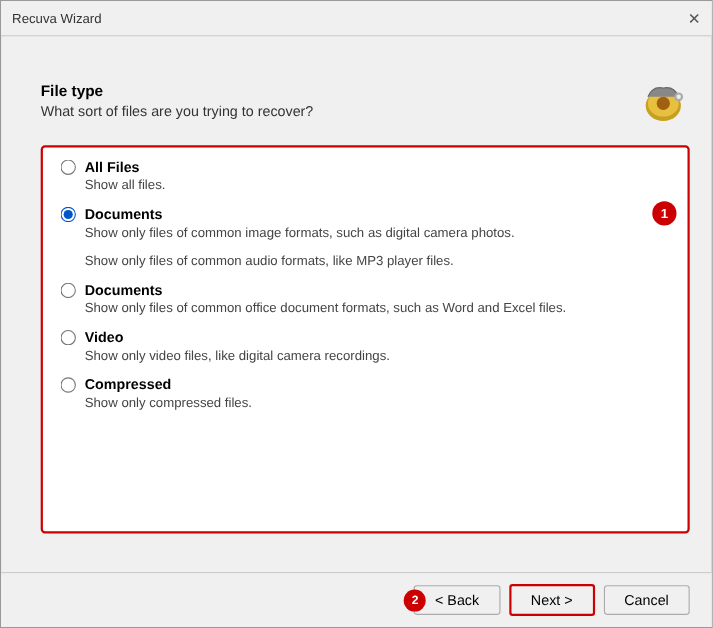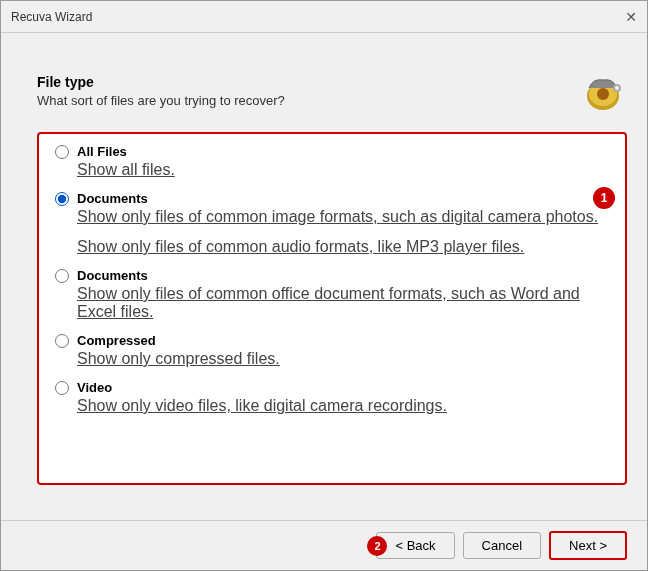--- a/index.html
+++ b/index.html
@@ -113,25 +113,24 @@
       accent-color: #0055cc;
       cursor: pointer;
       flex-shrink: 0;
     }
     .option-name {
       font-size: 13px;
       font-weight: bold;
       color: #000;
     }
     .option-desc {
-      font-size: 16px;
+      font-size: 12px;
       color: #444;
       margin-left: 22px;
       margin-top: 2px;
-      text-decoration: underline;
     }
     .footer {
       padding: 10px 20px;
       display: flex;
       justify-content: flex-end;
       align-items: center;
       gap: 8px;
       border-top: 1px solid #ccc;
       background: #f0f0f0;
     }
@@ -217,38 +216,38 @@
       <div class="radio-option">
         <div class="radio-label-row">
           <input type="radio" class="radio-input" name="filetype" id="opt-documents" style="">
           <label class="option-name" for="opt-documents">Documents</label>
         </div>
         <div class="option-desc">Show only files of common office document formats, such as Word and Excel files.</div>
       </div>
 
       <div class="radio-option">
         <div class="radio-label-row">
+          <input type="radio" class="radio-input" name="filetype" id="opt-video" style="">
+          <label class="option-name" for="opt-video">Video</label>
+        </div>
+        <div class="option-desc">Show only video files, like digital camera recordings.</div>
+      </div>
+
+      <div class="radio-option">
+        <div class="radio-label-row">
           <input type="radio" class="radio-input" name="filetype" id="opt-compressed" style="">
           <label class="option-name" for="opt-compressed">Compressed</label>
         </div>
         <div class="option-desc">Show only compressed files.</div>
-      </div>
-
-      <div class="radio-option">
-        <div class="radio-label-row">
-          <input type="radio" class="radio-input" name="filetype" id="opt-video" style="">
-          <label class="option-name" for="opt-video">Video</label>
-        </div>
-        <div class="option-desc">Show only video files, like digital camera recordings.</div>
       </div>
 
     </div>
   </div>
 
   <div class="footer">
     <button class="btn" style="position:relative;">
       <span class="badge-btn">2</span>
       <span>&lt; Back</span>
     </button>
+    <button class="btn btn-next">Next &gt;</button>
     <button class="btn">Cancel</button>
-    <button class="btn btn-next">Next &gt;</button>
   </div>
 </div>
 
 </body></html>

